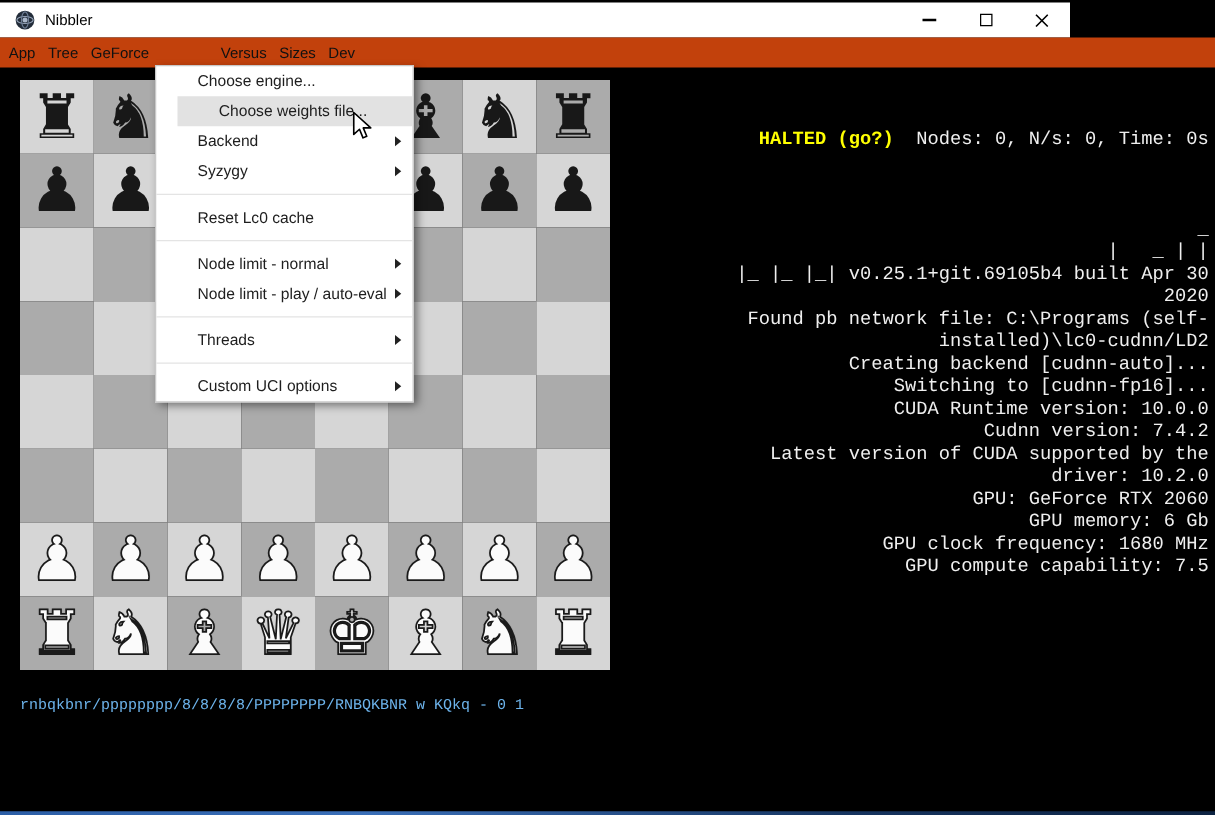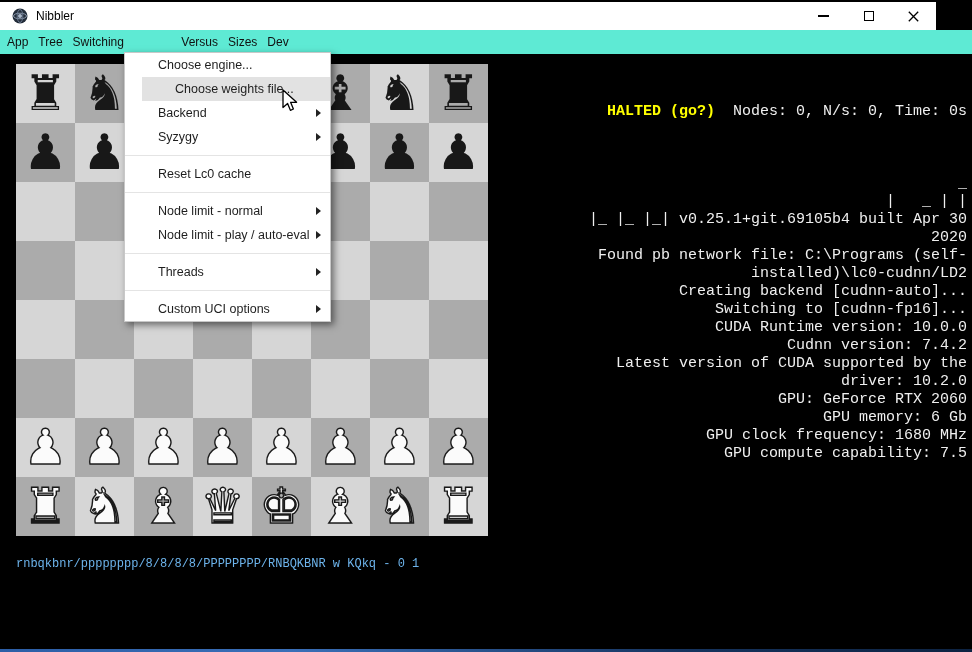--- a/index.html
+++ b/index.html
@@ -3,34 +3,34 @@
 <meta charset="utf-8">
 <style>
   * { margin:0; padding:0; box-sizing:border-box; }
   html,body { background:#222; }
   #window {
     position:relative; width:972px; height:652px; background:#000;
     overflow:hidden; font-family:"Liberation Sans", sans-serif;
   }
   
   #titlebar {
-    position:absolute; left:0; top:0; width:936px; height:30px;
+    position:absolute; left:0; top:0; width:856px; height:30px;
     background:#ffffff; border-top:2px solid #000;
     display:flex; align-items:center;
   }
   #app-icon { margin-left:12px; width:16px; height:16px; flex:0 0 auto; }
   #title-text { margin-left:8px; font-size:12px; color:#000; }
   #titlebar .spacer { flex:1; }
   .win-btn { width:45px; height:28px; display:flex; align-items:center; justify-content:center; }
   .min-glyph { width:11px; height:1.5px; background:#000; }
   .max-glyph { width:10px; height:10px; border:1.3px solid #000; background:transparent; }
   
   #menubar {
     position:absolute; left:0; top:30px; width:972px; height:24px;
-    background:#5eead4; display:flex; align-items:stretch; padding-left:2px;
+    background:#c2410c; display:flex; align-items:stretch; padding-left:2px;
     font-size:12px; color:#111;
   }
   .menu-item { display:flex; align-items:center; padding:0 5px; }
   .menu-item.active { background:#d2d2d2;margin-top:28px; }
   
   #board {
     position:absolute; left:16px; top:64px; width:472px; height:472px;
     display:grid; grid-template-columns:repeat(8,59px); grid-template-rows:repeat(8,59px);
   }
   .sq { width:59px; height:59px; display:flex; align-items:center; justify-content:center; }
@@ -104,21 +104,21 @@
     <div class="win-btn">
       <svg width="11" height="11" viewBox="0 0 11 11">
         <path d="M0.8,0.8 L10.2,10.2 M10.2,0.8 L0.8,10.2" stroke="#000" stroke-width="1.3" fill="none"></path>
       </svg>
     </div>
   </div>
 
   <div id="menubar">
       <div class="menu-item">App</div>
       <div class="menu-item">Tree</div>
-      <div class="menu-item">Switching</div>
+      <div class="menu-item">GeForce</div>
       <div class="menu-item active">Engine</div>
       <div class="menu-item">Versus</div>
       <div class="menu-item">Sizes</div>
       <div class="menu-item">Dev</div>
     </div>
 
   <div id="board">
       <div class="sq light">
         <span class="piece black-piece">♜</span>
       </div>

